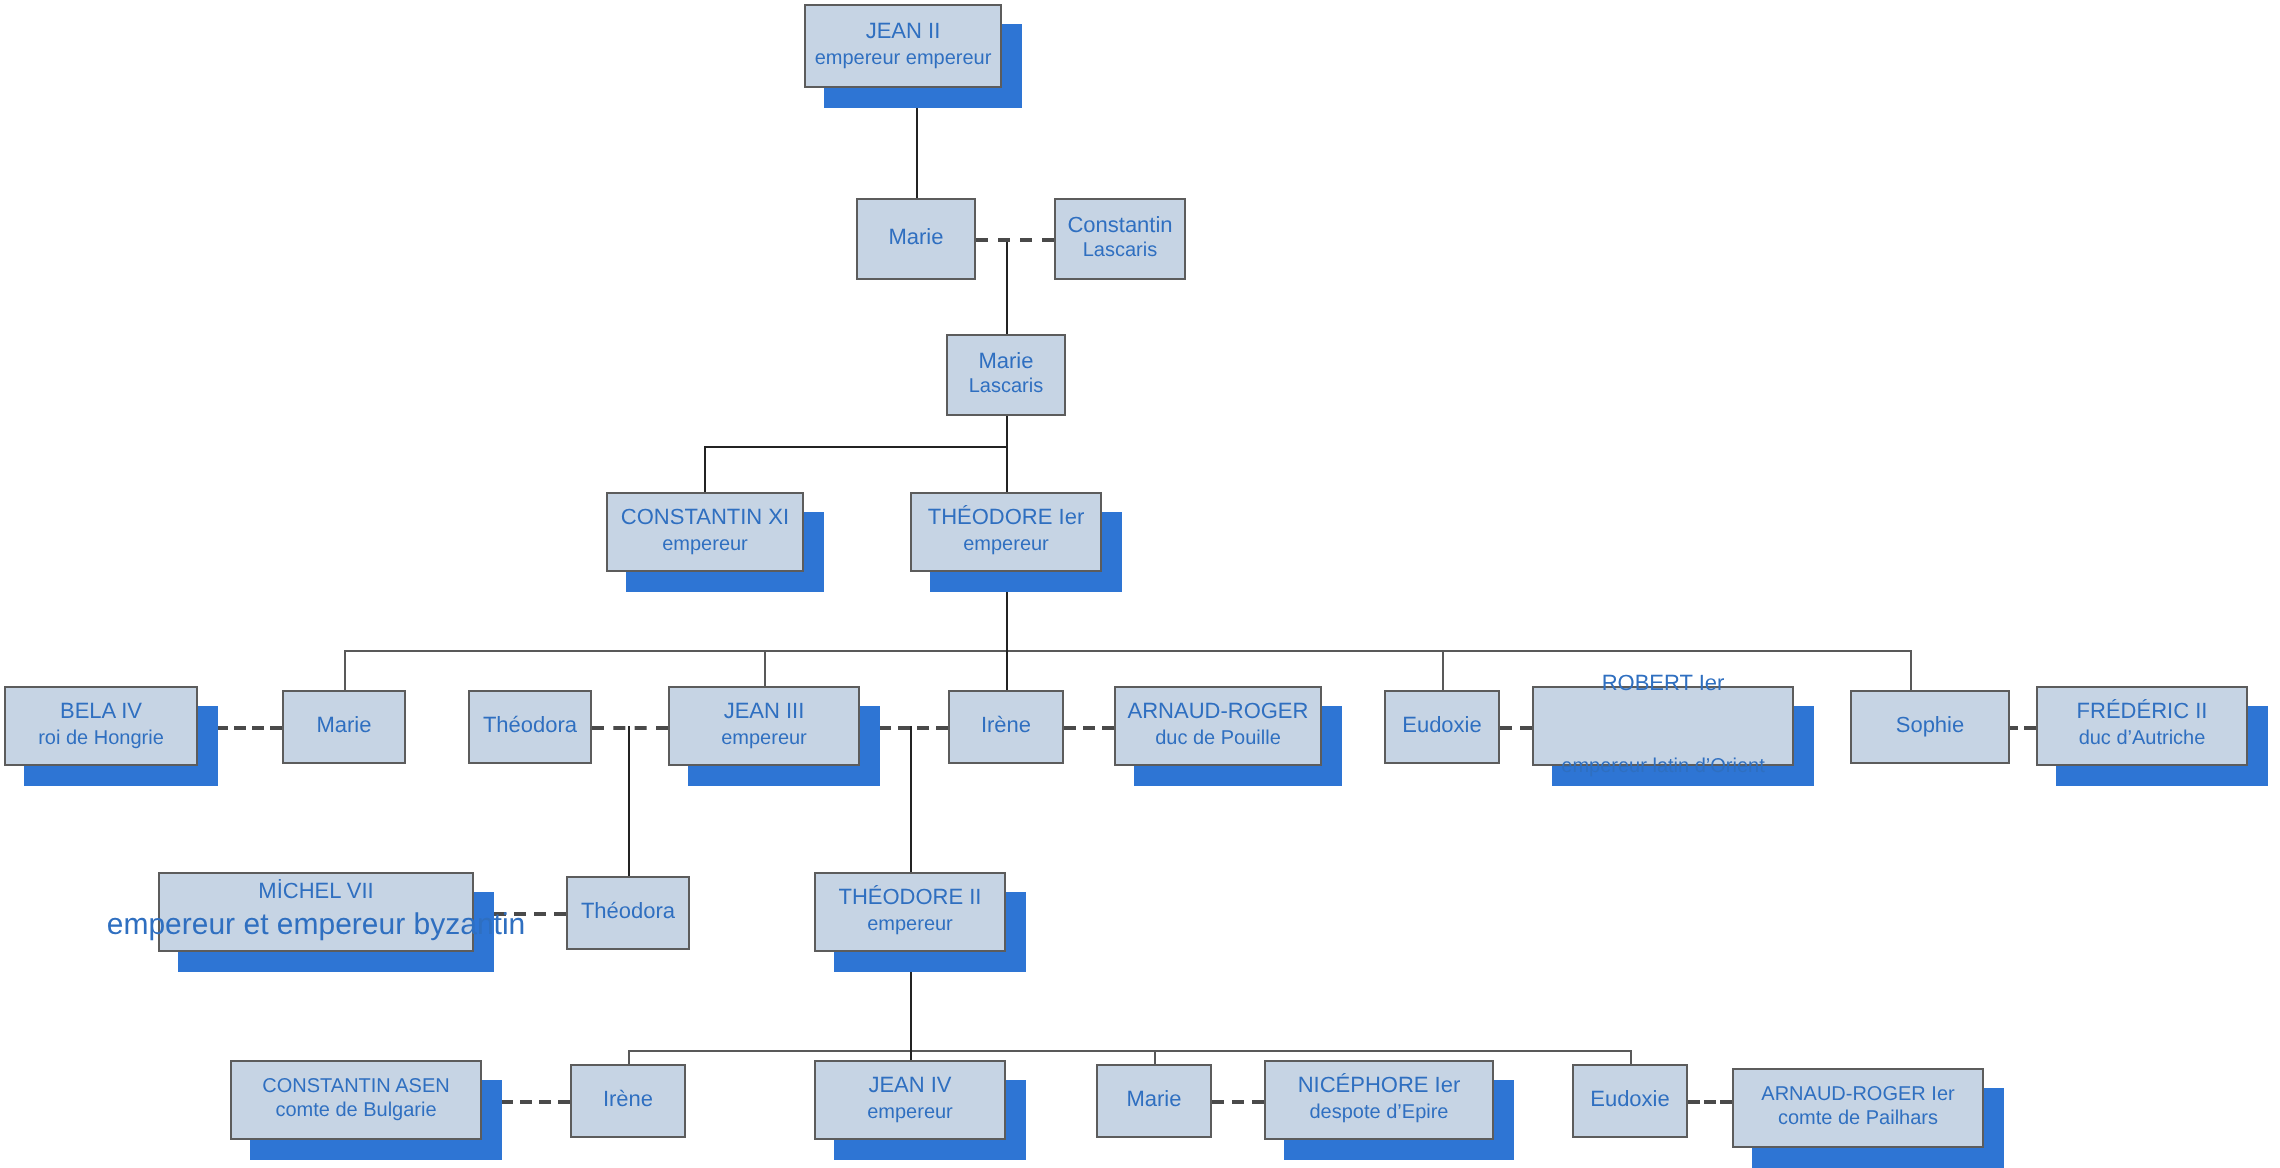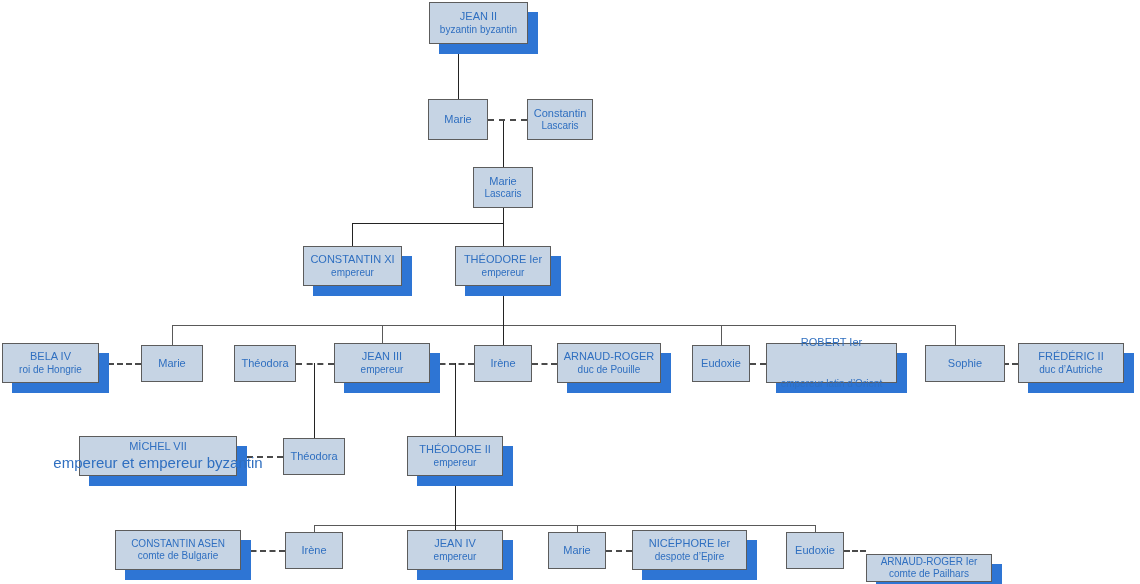--- a/index.html
+++ b/index.html
@@ -88,23 +88,23 @@
       <div class="marriage" style="left: 532px; top: 363px; width: 25px;"></div>
       <div class="marriage" style="left: 750px; top: 363px; width: 16px;"></div>
       <div class="marriage" style="left: 985px; top: 363px; width: 33px;"></div>
       <div class="marriage" style="left: 237px; top: 456px; width: 46px;"></div>
       <div class="marriage" style="left: 241px; top: 550px; width: 44px;"></div>
       <div class="marriage" style="left: 606px; top: 550px; width: 26px;"></div>
       <div class="marriage" style="left: 844px; top: 550px; width: 22px;"></div>
     </div>
 
   <div id="node-layer">
-      <div class="node shadowed" style="left: 429px; top: 2px; width: 99px; height: 42px;">
+      <div class="node shadowed" style="left: 402px; top: 2px; width: 99px; height: 42px;">
         <span class="l1 fs11">JEAN II</span>
-        <span class="l2 fs10">byzantin byzantin</span>
+        <span class="l2 fs10">empereur empereur</span>
       </div>
       <div class="node" style="left: 428px; top: 99px; width: 60px; height: 41px;">
         <span class="l1 fs11">Marie</span>
       </div>
       <div class="node" style="left: 527px; top: 99px; width: 66px; height: 41px;">
         <span class="l1 fs11">Constantin</span>
         <span class="l2 fs10">Lascaris</span>
       </div>
       <div class="node" style="left: 473px; top: 167px; width: 60px; height: 41px;">
         <span class="l1 fs11">Marie</span>
@@ -178,19 +178,19 @@
       <div class="node" style="left: 548px; top: 532px; width: 58px; height: 37px;">
         <span class="l1 fs11">Marie</span>
       </div>
       <div class="node shadowed" style="left: 632px; top: 530px; width: 115px; height: 40px;">
         <span class="l1 fs11">NICÉPHORE Ier</span>
         <span class="l2 fs10">despote d’Epire</span>
       </div>
       <div class="node" style="left: 786px; top: 532px; width: 58px; height: 37px;">
         <span class="l1 fs11">Eudoxie</span>
       </div>
-      <div class="node shadowed" style="left: 866px; top: 554px; width: 126px; height: 28px;">
+      <div class="node shadowed" style="left: 866px; top: 534px; width: 126px; height: 40px;">
         <span class="l1 fs10">ARNAUD-ROGER Ier</span>
         <span class="l2 fs10">comte de Pailhars</span>
       </div>
     </div>
 
 </div>
 
 </body></html>

